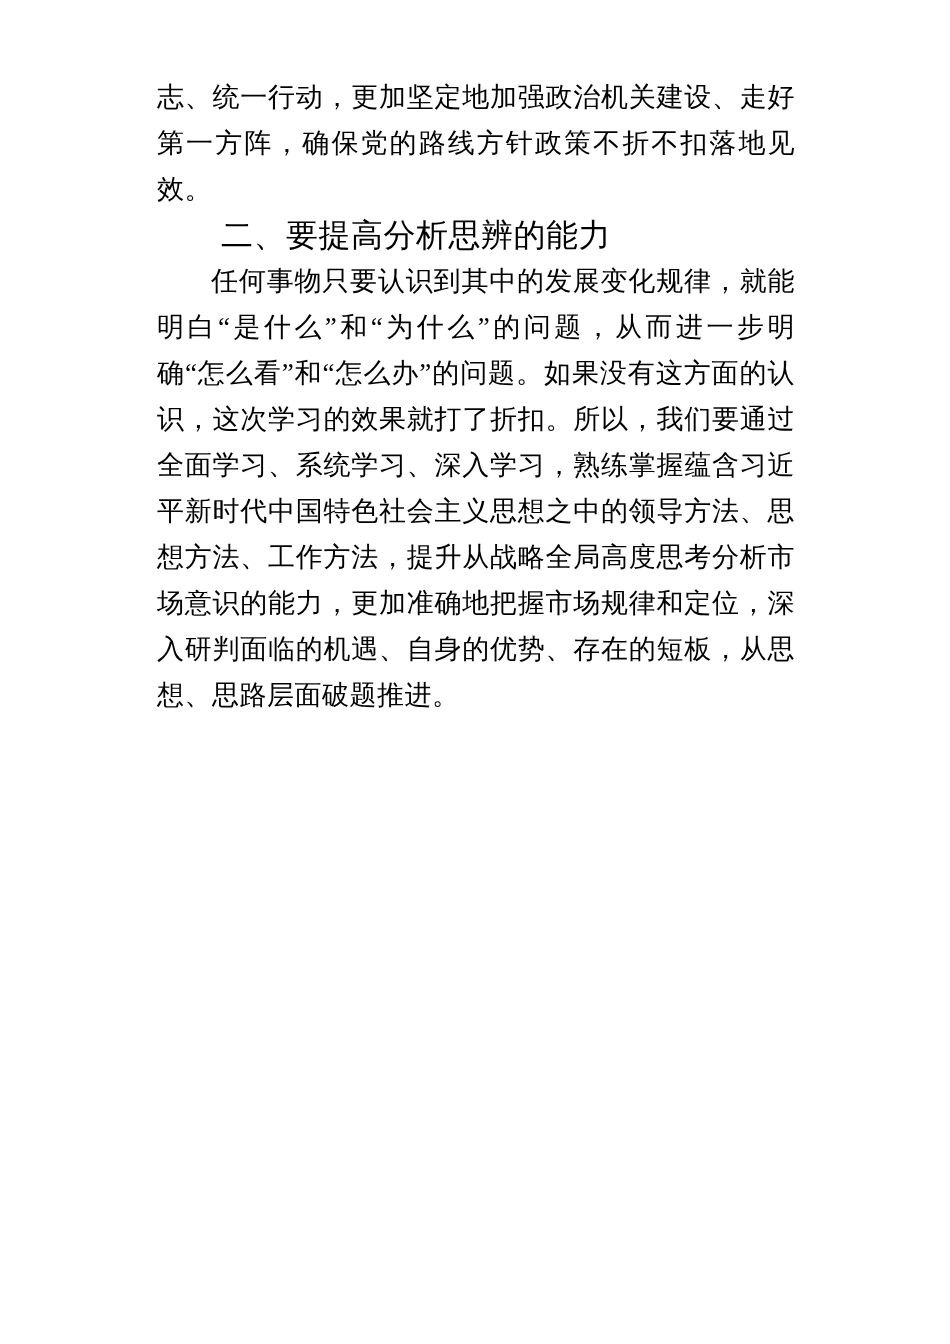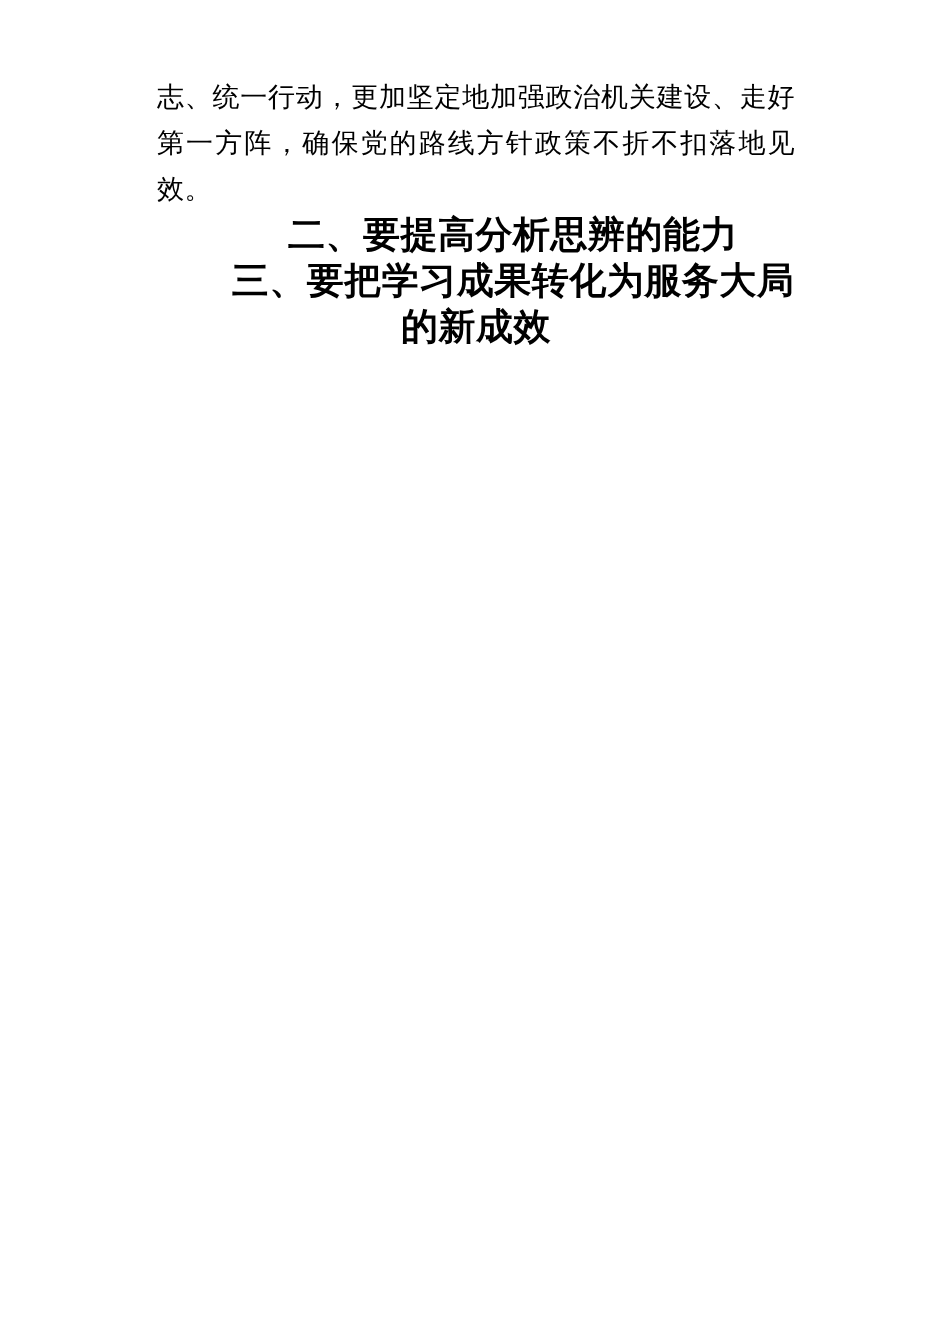--- a/index.html
+++ b/index.html
@@ -28,33 +28,33 @@
     margin: 0;
     text-align: justify;
     text-indent: 2em;
   }
   p.body-para.continuation {
     text-indent: 0;
   }
   h2.section-heading {
     margin: 0;
     font-family: "Liberation Sans", "DejaVu Sans", sans-serif;
-    font-size: 37px;
+    font-size: 32px;
     line-height: 46px;
-    font-weight: 700;
+    font-weight: 400;
     color: #000000;
     text-indent: 2em;
-    text-align: center;
+    text-align: left;
     letter-spacing: 0.5px;
   }
 </style>
 </head>
 <body>
 
 <div class="page doc-body">
   <p class="body-para continuation">志、统一行动，更加坚定地加强政治机关建设、走好第一方阵，确保党的路线方针政策不折不扣落地见效。</p>
 
   <h2 class="section-heading">二、要提高分析思辨的能力</h2>
 
+  <p class="body-para">任何事物只要认识到其中的发展变化规律，就能明白“是什么”和“为什么”的问题，从而进一步明确“怎么看”和“怎么办”的问题。如果没有这方面的认识，这次学习的效果就打了折扣。所以，我们要通过全面学习、系统学习、深入学习，熟练掌握蕴含习近平新时代中国特色社会主义思想之中的领导方法、思想方法、工作方法，提升从战略全局高度思考分析市场意识的能力，更加准确地把握市场规律和定位，深入研判面临的机遇、自身的优势、存在的短板，从思想、思路层面破题推进。</p>
 
-  <h2 class="section-heading">三、要把学习成果转化为服务大局的新成效</h2>
 
 </div>
 
 </body></html>

